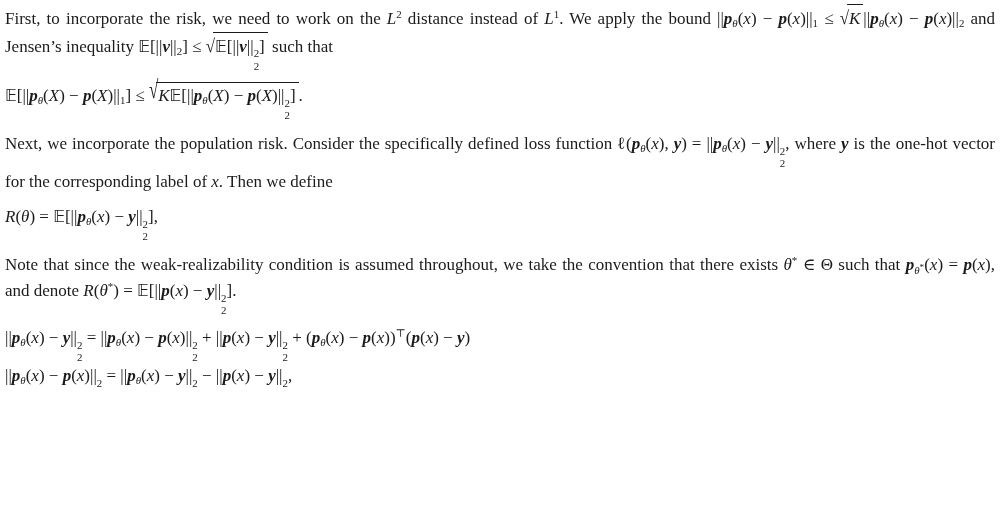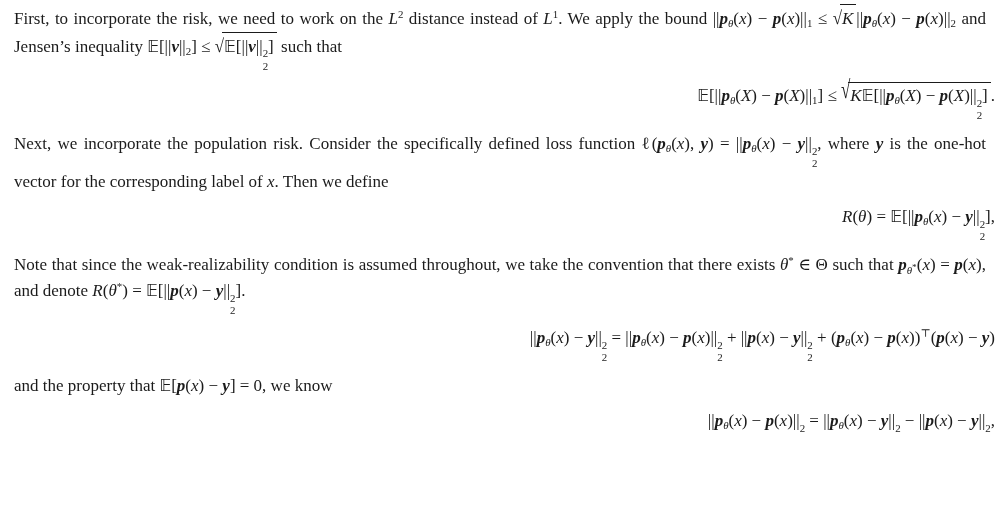--- a/index.html
+++ b/index.html
@@ -13,24 +13,24 @@
     padding: 0 5px;
     color: #1b1b1b;
     font-family: "Liberation Serif", "DejaVu Serif", "DejaVu Sans", serif;
     font-size: 17px;
   }
   .page { margin-top: -6px; }      
 
   .para {
     text-align: justify;
     line-height: 1.5;
-    margin: 10px 9px;
+    margin: 10px 0;
   }
   .eq {
-    text-align: right;
+    text-align: left;
     line-height: 1.45;
     margin: 1px 0;
   }
 
   i { font-style: italic; }
   .v { font-weight: bold; font-style: italic; }   
 
   sub, sup { font-size: 0.64em; line-height: 0; }
   sub { vertical-align: -0.3em; }
   sup { vertical-align: 0.55em; }
@@ -90,21 +90,20 @@
   <div class="eq">||<i class="v">p</i><sub><i>θ</i></sub>(<i>x</i>) − <i class="v">y</i>||<span class="ss">
         <span>2</span>
         <span>2</span>
       </span> = ||<i class="v">p</i><sub><i>θ</i></sub>(<i>x</i>) − <i class="v">p</i>(<i>x</i>)||<span class="ss">
         <span>2</span>
         <span>2</span>
       </span> + ||<i class="v">p</i>(<i>x</i>) − <i class="v">y</i>||<span class="ss">
         <span>2</span>
         <span>2</span>
       </span> + (<i class="v">p</i><sub><i>θ</i></sub>(<i>x</i>) − <i class="v">p</i>(<i>x</i>))<sup>⊤</sup>(<i class="v">p</i>(<i>x</i>) − <i class="v">y</i>)</div>
-  <p class="para">and the property that <span class="bb">𝔼</span>[<i class="v">p</i>(<i>x</i>) − <i class="v">y</i>] = 0, we know</p>
   <div class="eq">||<i class="v">p</i><sub><i>θ</i></sub>(<i>x</i>) − <i class="v">p</i>(<i>x</i>)||<span class="ss">
         <span>2</span>
       </span> = ||<i class="v">p</i><sub><i>θ</i></sub>(<i>x</i>) − <i class="v">y</i>||<span class="ss">
         <span>2</span>
       </span> − ||<i class="v">p</i>(<i>x</i>) − <i class="v">y</i>||<span class="ss">
         <span>2</span>
       </span>,</div>
 
 </div>
 

